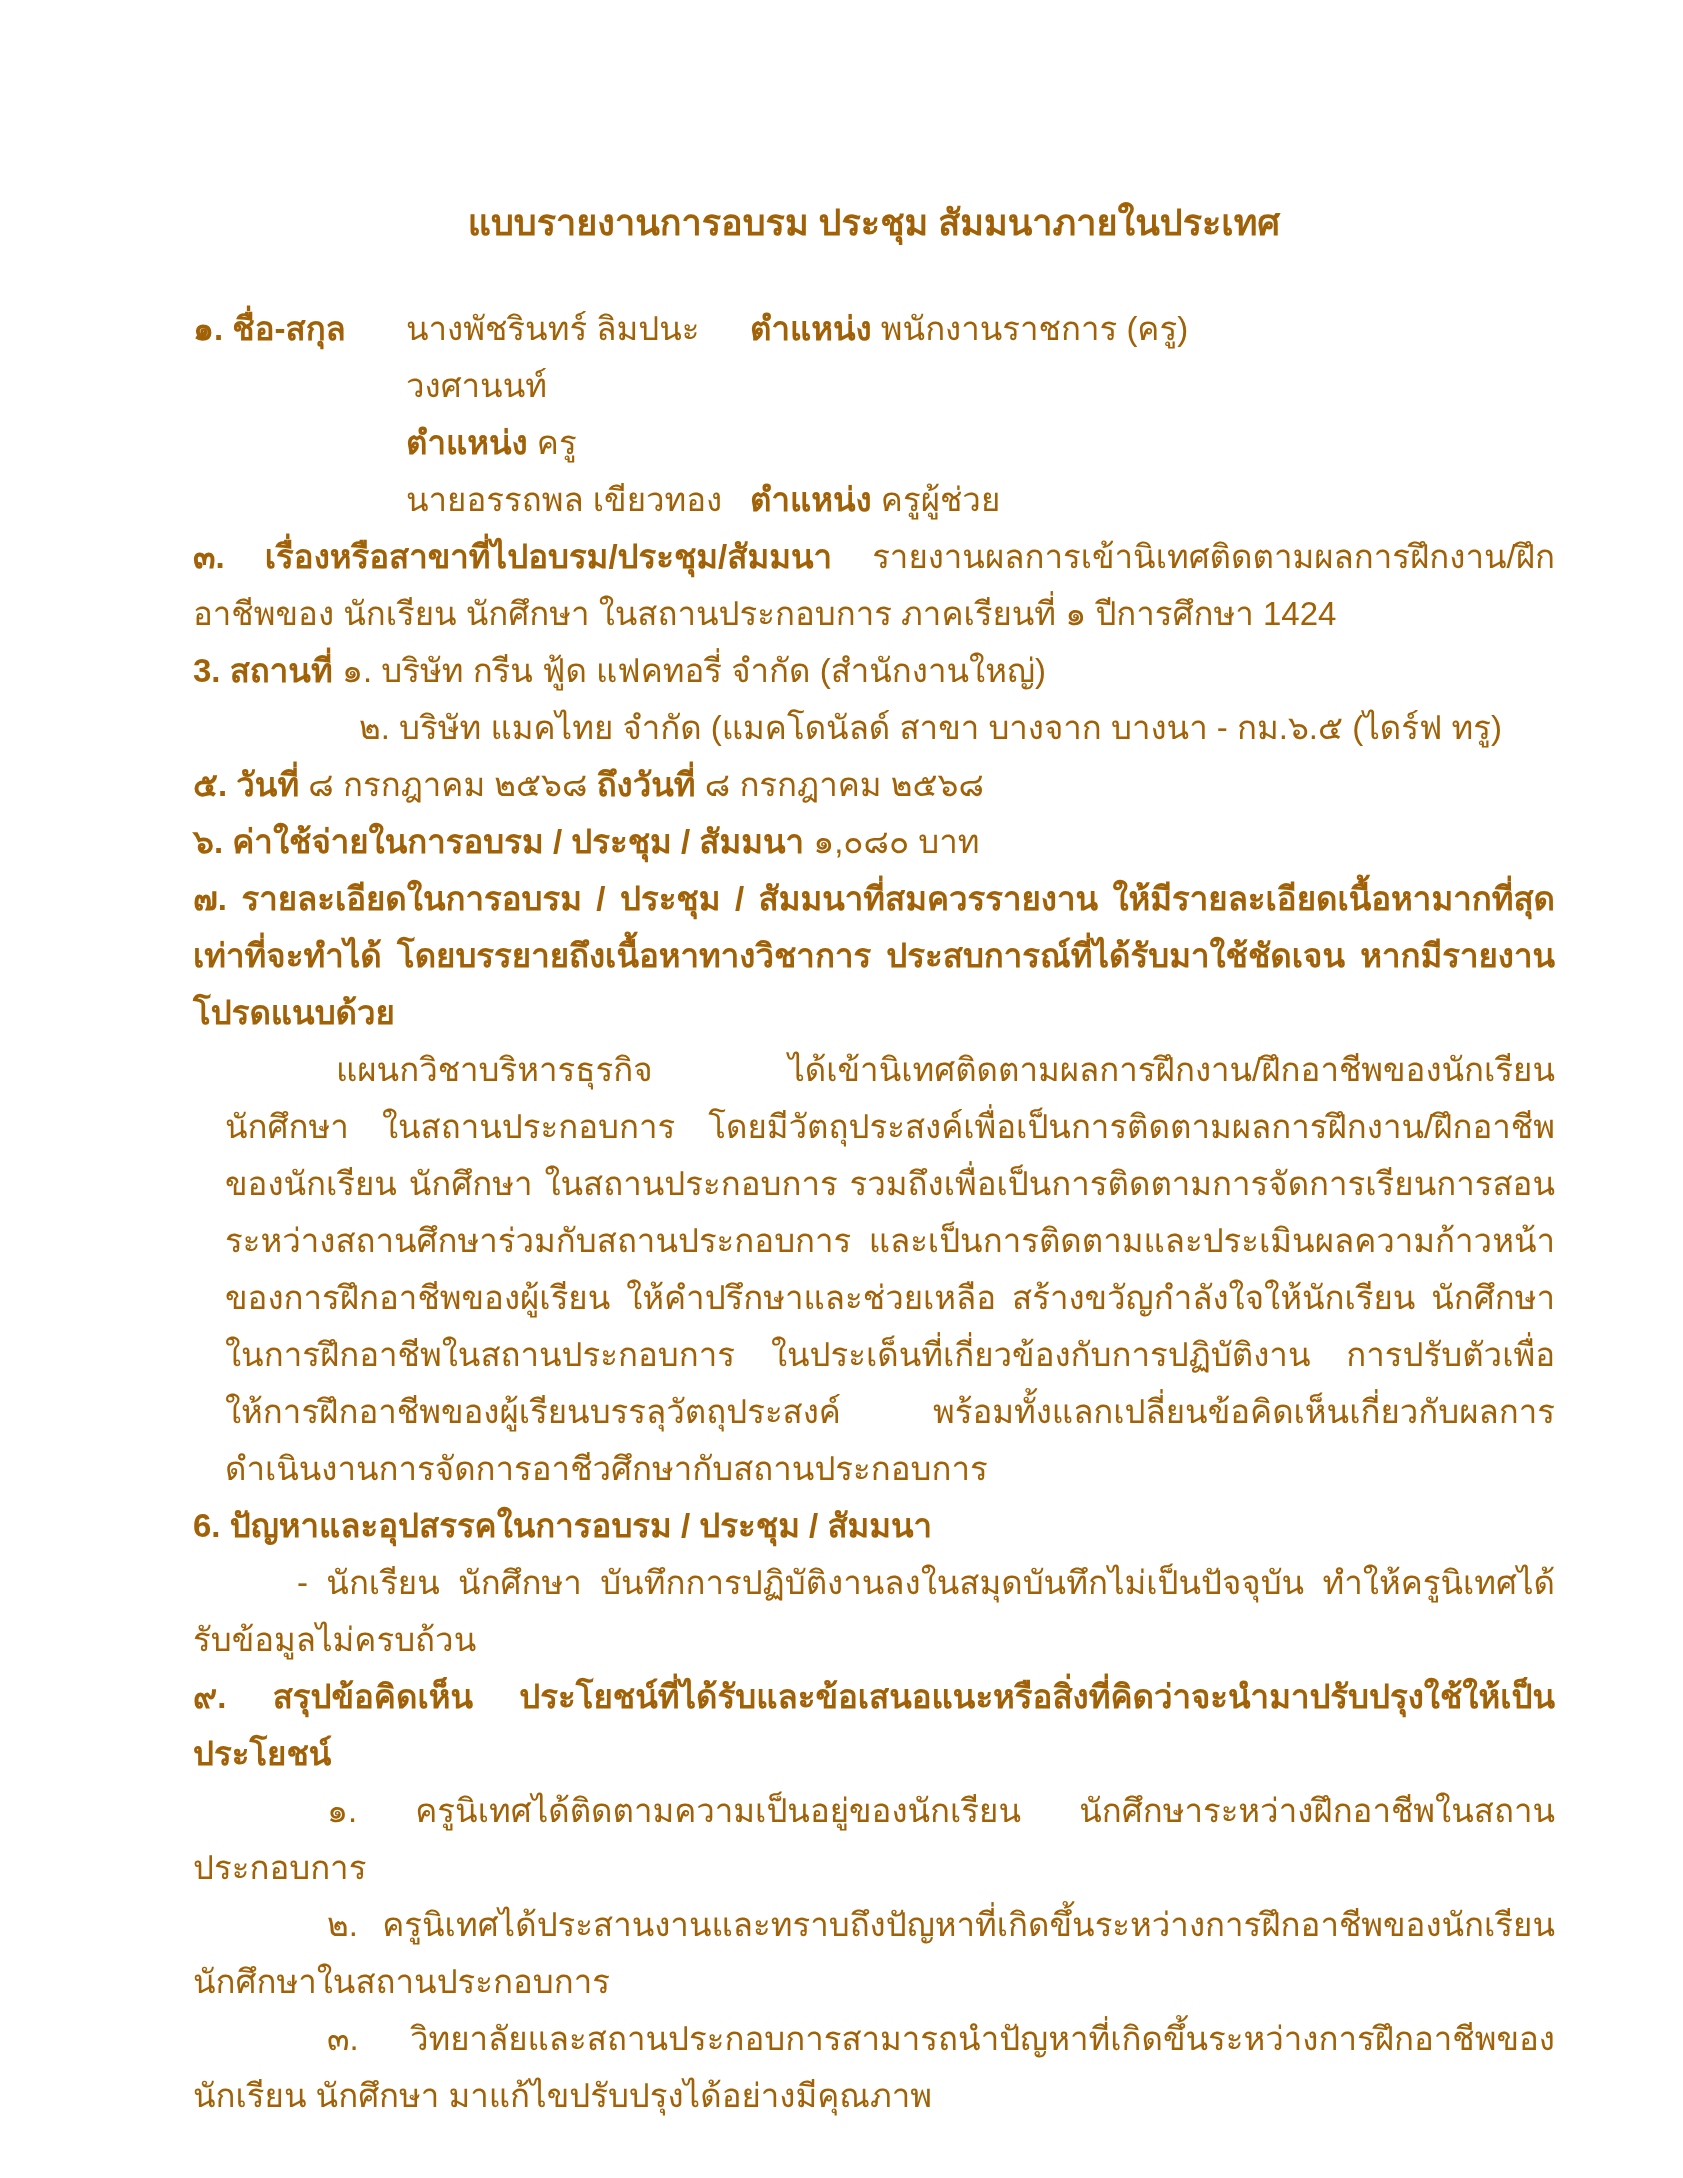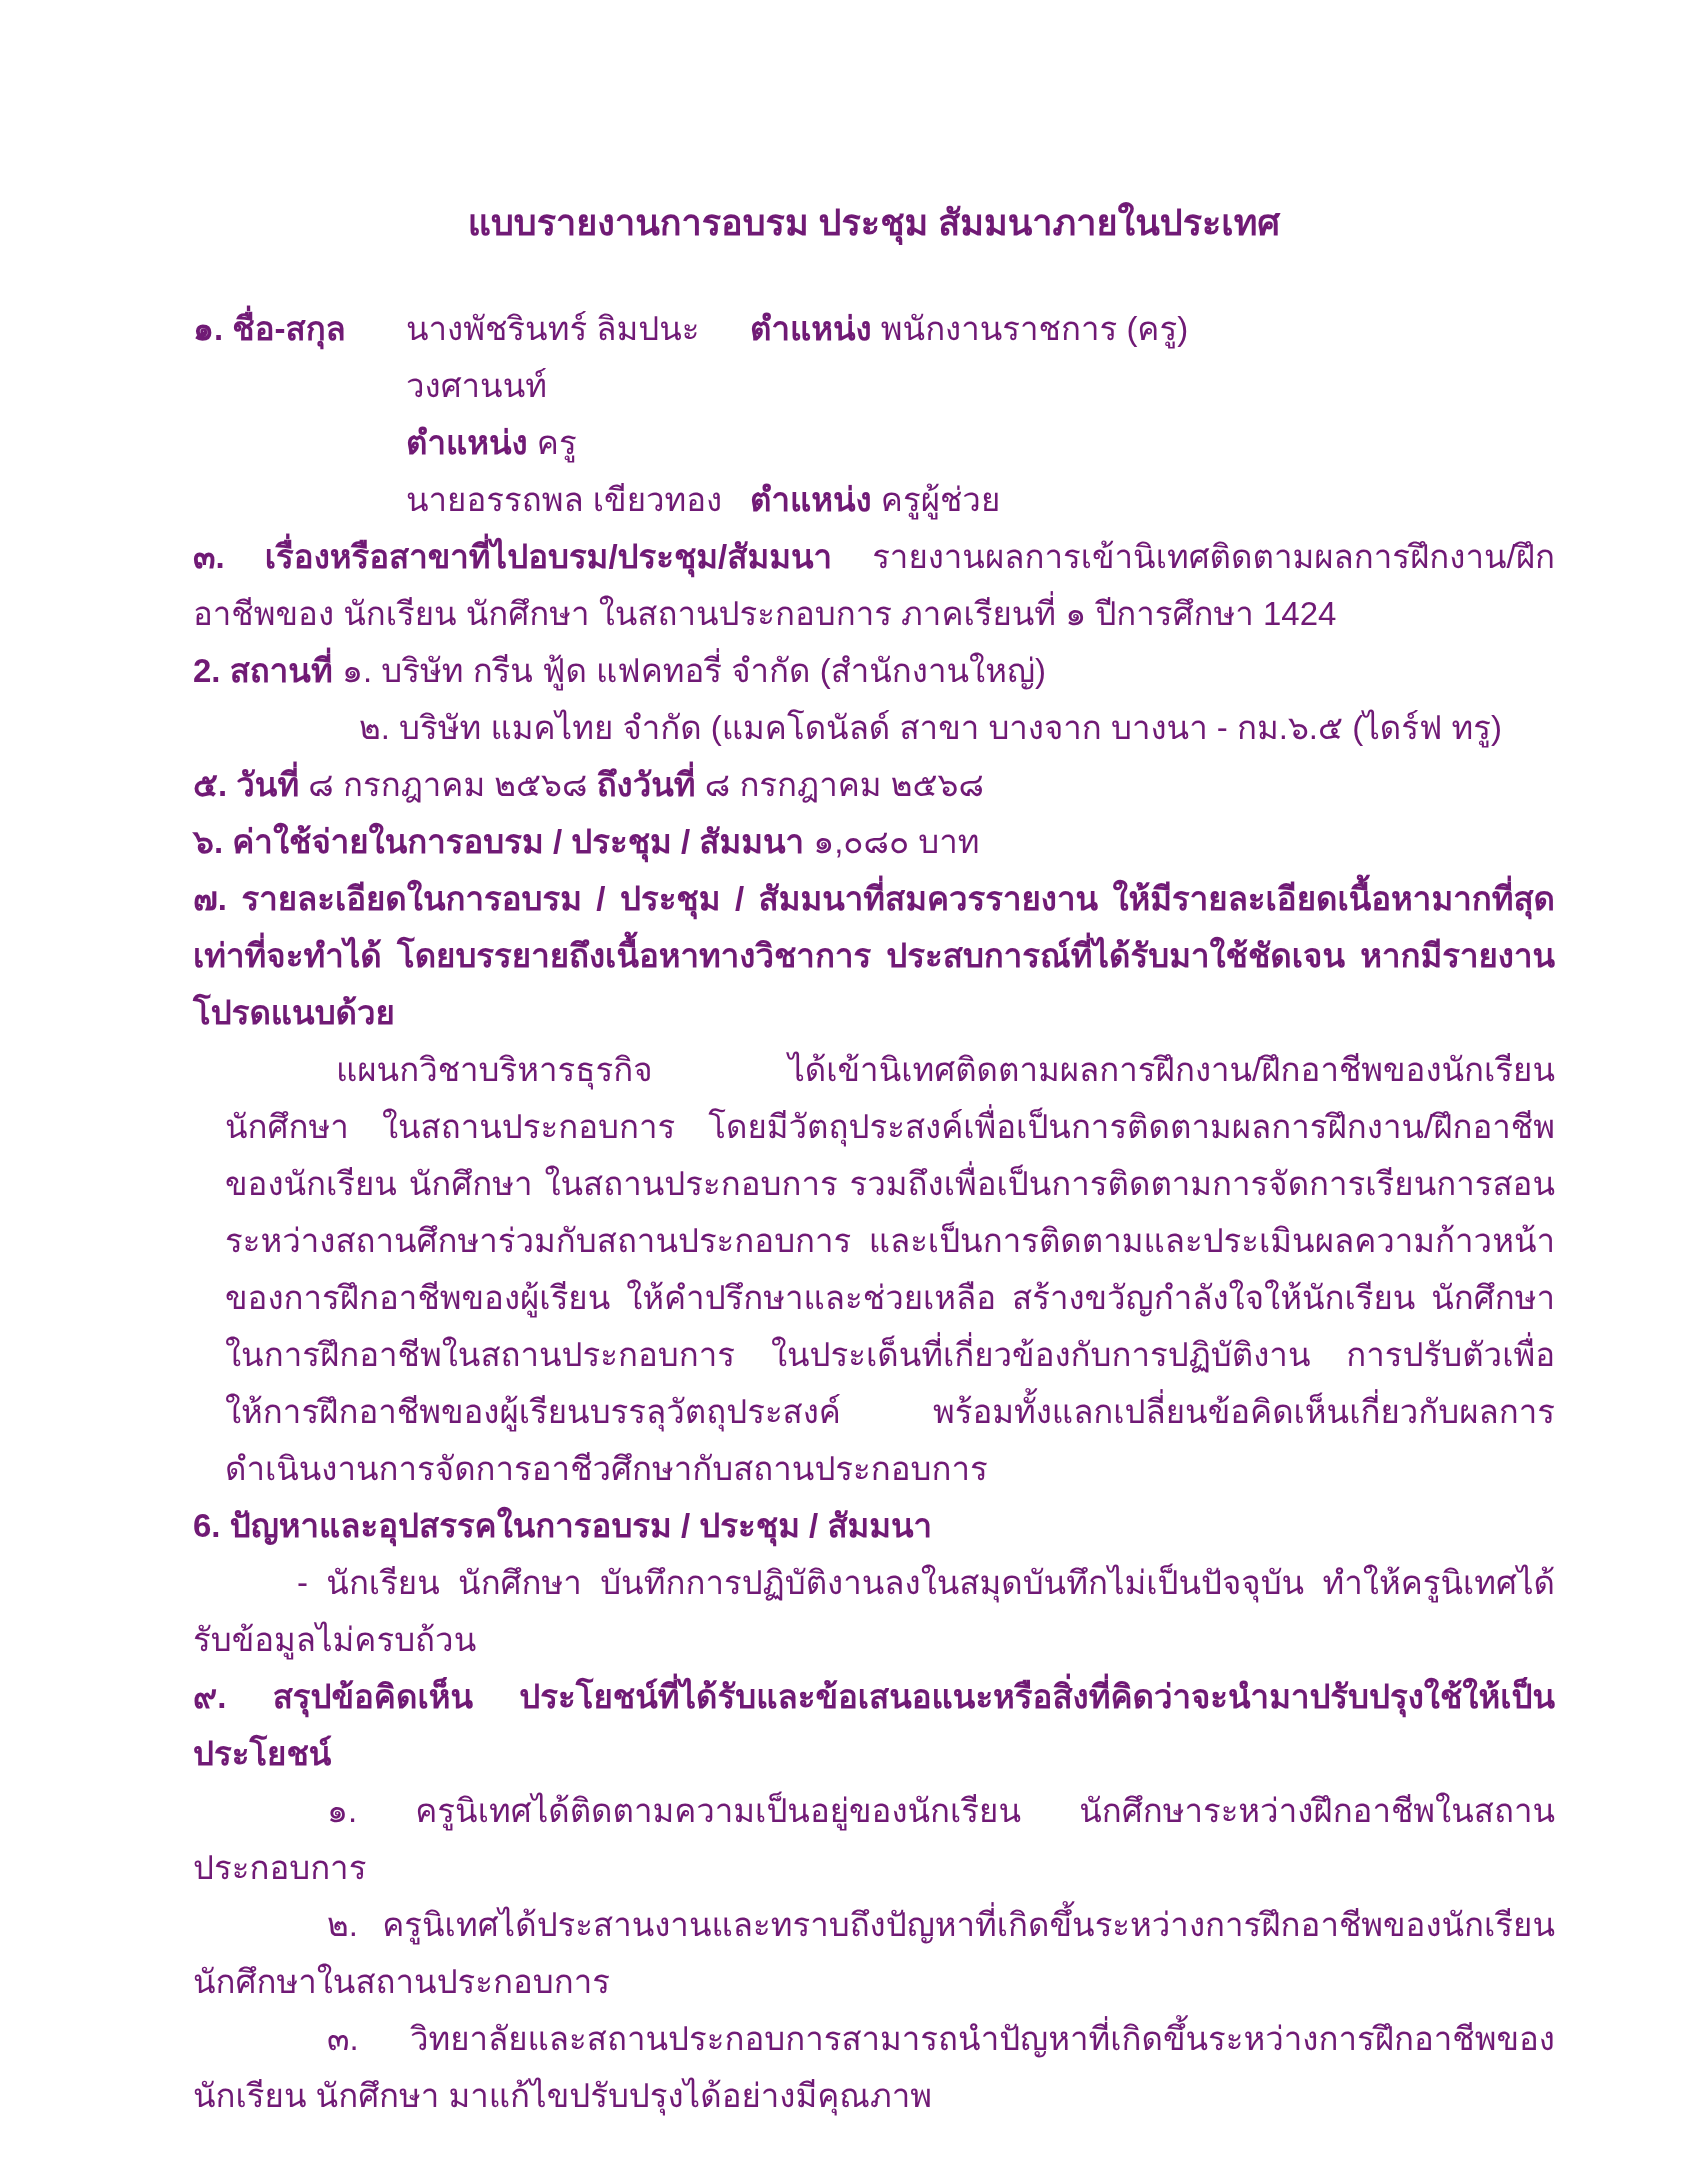--- a/index.html
+++ b/index.html
@@ -6,21 +6,21 @@
     margin: 0;
     padding: 0;
     background: #ffffff;
   }
   .page {
     position: relative;
     width: 1683px;
     height: 2178px;
     box-sizing: border-box;
     background: #ffffff;
-    color: #701a75;
+    color: #a16207;
     font-family: "Liberation Sans", sans-serif;
     font-size: 33px;
     line-height: 57px;
     padding: 194px 128px 0 193px;
     overflow: hidden;
   }
   .bold { font-weight: 700; }
   .title {
     text-align: center;
     font-weight: 700;
@@ -71,21 +71,21 @@
     </div>
   </div>
 
 
   <div class="block just">
     <span class="bold">๓. เรื่องหรือสาขาที่ไปอบรม/ประชุม/สัมมนา</span>
     <span>รายงานผลการเข้านิเทศติดตามผลการฝึกงาน/ฝึกอาชีพของ นักเรียน นักศึกษา ในสถานประกอบการ ภาคเรียนที่ ๑ ปีการศึกษา 1424</span>
   </div>
 
   <div class="block grid-s4">
-    <span class="bold">2. สถานที่</span>
+    <span class="bold">3. สถานที่</span>
     <span>๑. บริษัท กรีน ฟู้ด แฟคทอรี่ จำกัด (สำนักงานใหญ่)</span>
     <span></span>
     <span class="venue2">๒. บริษัท แมคไทย จำกัด (แมคโดนัลด์ สาขา บางจาก บางนา - กม.๖.๕ (ไดร์ฟ ทรู)</span>
   </div>
 
   <div class="block">
     <span class="bold">๕. วันที่</span>
     <span>๘ กรกฎาคม ๒๕๖๘</span>
     <span class="bold">ถึงวันที่</span>
     <span>๘ กรกฎาคม ๒๕๖๘</span>

